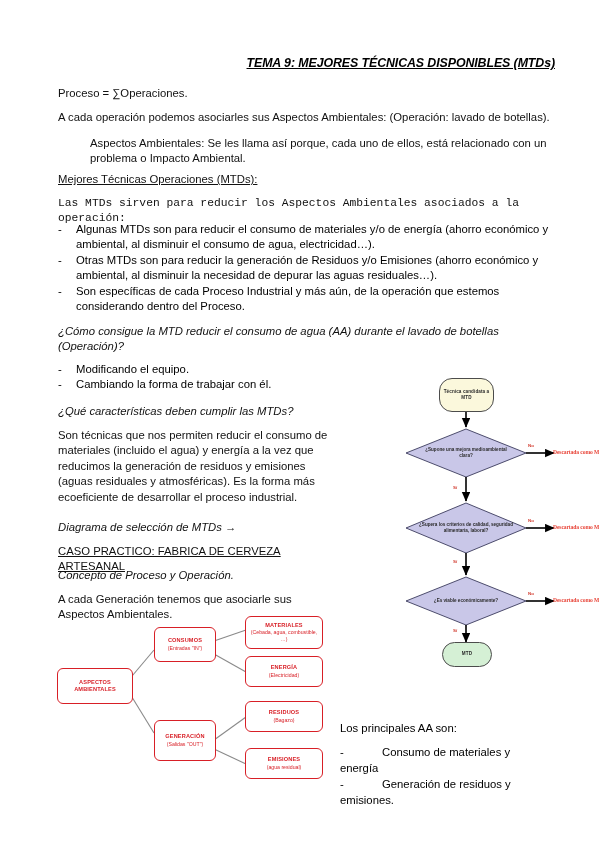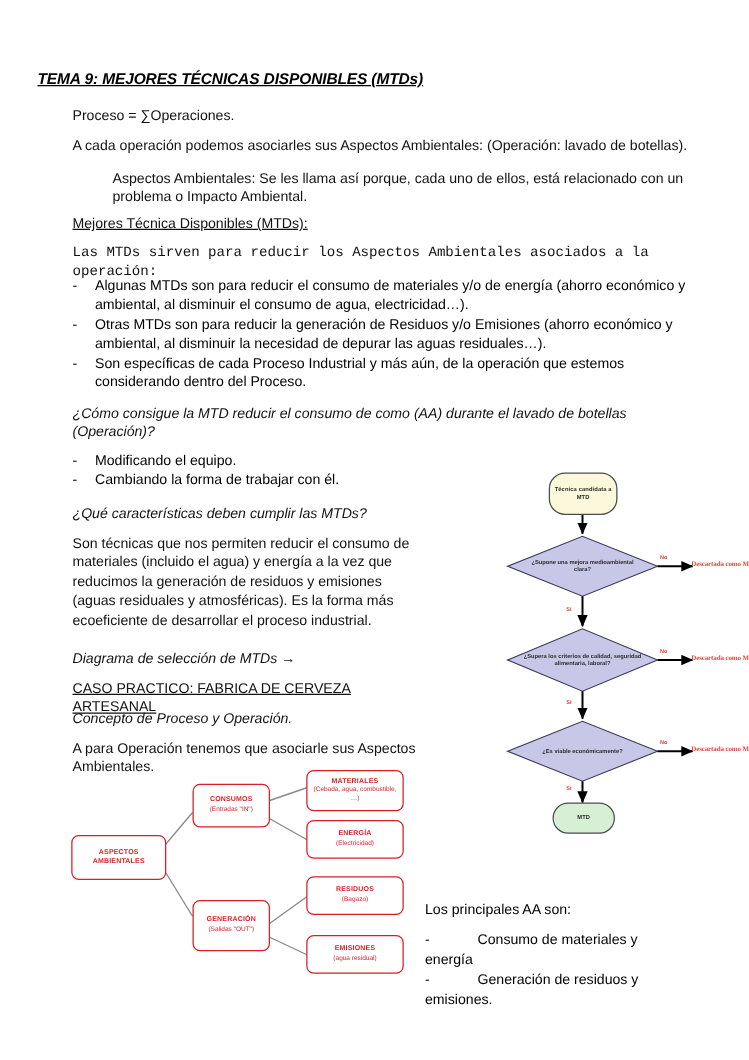--- a/index.html
+++ b/index.html
@@ -18,22 +18,22 @@
   .page {
     position: absolute;
     left: 0; top: 0;
     width: 599px; height: 848px;
     background: #ffffff;
   }
 
   
   .doc-title {
     position: absolute;
-    left: 30px; top: 56px; width: 510px;
-    text-align: left;
+    left: 45px; top: 56px; width: 510px;
+    text-align: right;
     font-weight: bold;
     font-style: italic;
     font-size: 12.4px;
     letter-spacing: -0.1px;
   }
   .doc-title span.u { text-decoration: underline; }
 
   .p {
     position: absolute;
     font-size: 11.3px;
@@ -166,40 +166,40 @@
   <div class="doc-title">
     <span class="u">TEMA 9: MEJORES TÉCNICAS DISPONIBLES (MTDs)</span>
   </div>
 
   <div class="p" style="left:45px; top:86px; width:510px;">Proceso = ∑Operaciones.</div>
 
   <div class="p" style="left:45px; top:110px; width:512px;">A cada operación podemos asociarles sus Aspectos Ambientales: (Operación: lavado de botellas).</div>
 
   <div class="p" style="left:45px; top:136px; width:470px;margin-left:32px;">Aspectos Ambientales: Se les llama así porque, cada uno de ellos, está relacionado con un problema o Impacto Ambiental.</div>
 
-  <div class="p under" style="left:45px; top:172px; width:330px;">Mejores Técnica Disponibles (MTDs):</div>
+  <div class="p under" style="left:45px; top:172px; width:330px;">Mejores Técnicas Operaciones (MTDs):</div>
 
   <div class="p" style="left:45px; top:196px; width:480px;font-family:Liberation Mono, monospace;">Las MTDs sirven para reducir los Aspectos Ambientales asociados a la operación:</div>
 
   <div class="bullets" style="left:45px; top:222px; width:505px;">
     <div class="bl">
       <span class="dash">-</span>
       <span class="btxt">Algunas MTDs son para reducir el consumo de materiales y/o de energía (ahorro económico y ambiental, al disminuir el consumo de agua, electricidad…).</span>
     </div>
     <div class="bl">
       <span class="dash">-</span>
       <span class="btxt">Otras MTDs son para reducir la generación de Residuos y/o Emisiones (ahorro económico y ambiental, al disminuir la necesidad de depurar las aguas residuales…).</span>
     </div>
     <div class="bl">
       <span class="dash">-</span>
       <span class="btxt">Son específicas de cada Proceso Industrial y más aún, de la operación que estemos considerando dentro del Proceso.</span>
     </div>
   </div>
 
-  <div class="p ital" style="left:45px; top:324px; width:500px;">¿Cómo consigue la MTD reducir el consumo de como (AA) durante el lavado de botellas (Operación)?</div>
+  <div class="p ital" style="left:45px; top:324px; width:500px;">¿Cómo consigue la MTD reducir el consumo de agua (AA) durante el lavado de botellas (Operación)?</div>
 
   <div class="bullets" style="left:45px; top:362px; width:400px;">
     <div class="bl">
       <span class="dash">-</span>
       <span class="btxt">Modificando el equipo.</span>
     </div>
     <div class="bl">
       <span class="dash">-</span>
       <span class="btxt">Cambiando la forma de trabajar con él.</span>
     </div>
@@ -208,21 +208,21 @@
   <div class="p ital" style="left:45px; top:404px; width:300px;">¿Qué características deben cumplir las MTDs?</div>
 
   <div class="p" style="left:45px; top:428px; width:285px;">Son técnicas que nos permiten reducir el consumo de materiales (incluido el agua) y energía a la vez que reducimos la generación de residuos y emisiones (aguas residuales y atmosféricas). Es la forma más ecoeficiente de desarrollar el proceso industrial.</div>
 
   <div class="p ital" style="left:45px; top:520px; width:300px;">Diagrama de selección de MTDs  →</div>
 
   <div class="p under" style="left:45px; top:544px; width:300px;">CASO PRACTICO: FABRICA DE CERVEZA ARTESANAL</div>
 
   <div class="p ital" style="left:45px; top:568px; width:300px;">Concepto de Proceso y Operación.</div>
 
-  <div class="p" style="left:45px; top:592px; width:290px;">A para Operación tenemos que asociarle sus Aspectos Ambientales.</div>
+  <div class="p" style="left:45px; top:592px; width:290px;">A cada Generación tenemos que asociarle sus Aspectos Ambientales.</div>
 
   <div class="aa-list" style="left:340px; top:710px; width:200px;margin-top:10px;">
     <div class="row">Los principales AA son:</div>
     <div class="row" style="margin-top:8px;">
       <span class="dash">-</span><span>Consumo de materiales y energía</span>
     </div>
     <div class="row">
       <span class="dash">-</span><span>Generación de residuos y emisiones.</span>
     </div>
   </div>

